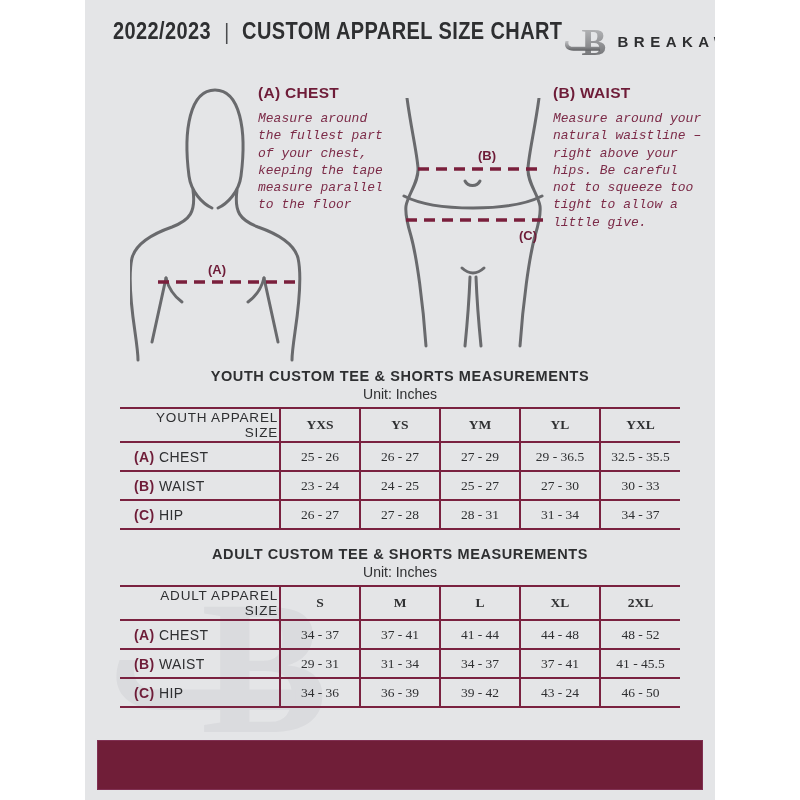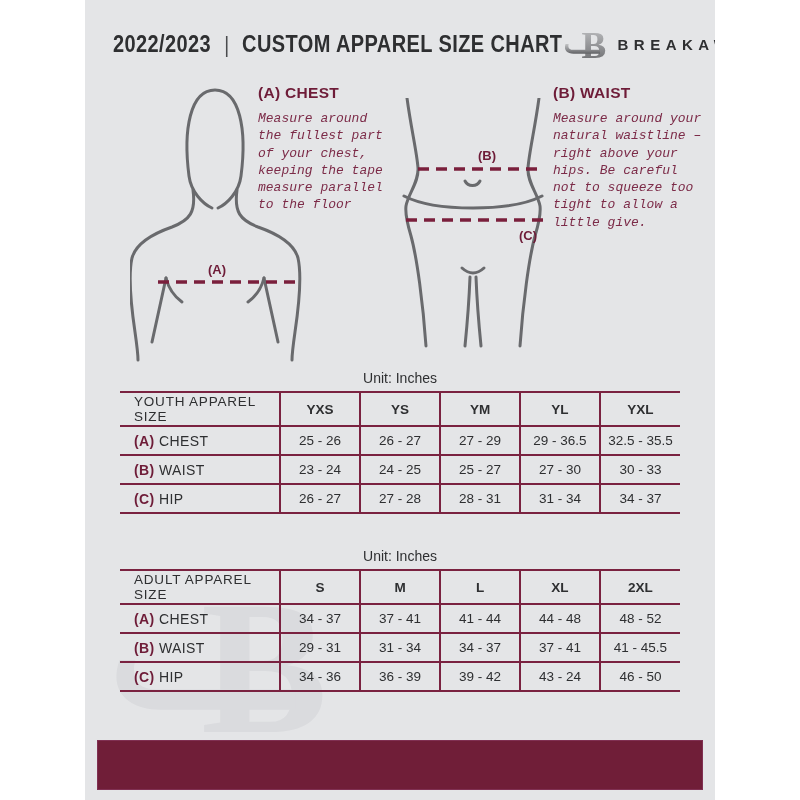--- a/index.html
+++ b/index.html
@@ -12,21 +12,21 @@
   }
   .canvas { position:relative; width:800px; height:800px; background:#ffffff; overflow:hidden; }
   .page {
     position:absolute; left:85px; top:0; width:630px; height:800px;
     background:#E4E5E7; overflow:hidden;
   }
 
   
   .hdr {
     position:absolute; top:20px; left:28px; right:22px; height:48px;
-    display:flex; align-items:center; justify-content:space-between;
+    display:flex; align-items:flex-start; justify-content:space-between;
   }
   .hdr-left {
     display:flex; align-items:center; gap:13px;
     transform:scaleY(1.15); transform-origin:left center;
   }
   .season, .hdr-title {
     font-weight:700; font-size:20px; letter-spacing:0.4px; color:#2E2F31; white-space:nowrap;
   }
   .divider { font-size:19px; font-weight:300; color:#4A4B4E; }
   .hdr-right { display:flex; align-items:center; gap:9px; }
@@ -63,23 +63,23 @@
   .tbl-unit  { margin:2px 0 0 0; font-size:14px; color:#2E2F31; }
   table.size-table {
     width:560px; margin-top:5px; border-collapse:collapse; table-layout:fixed;
     border-top:2px solid #7A2240; border-bottom:2px solid #7A2240;
   }
   col.c-label { width:160px; }
   col.c-size  { width:80px; }
   .size-table thead tr { height:33px; border-bottom:2px solid #7A2240; }
   .size-table tbody tr { height:29px; border-bottom:2px solid #7A2240; }
   .size-table tbody tr:last-child { border-bottom:none; }
-  .size-table th + th, .size-table td + td { border-left:2px solid #7A2240; }
+  .size-table th + th, .size-table td + td { border-left:2px solid #7A2240;font-family:Liberation Serif, serif; }
   .size-table th { font-size:13.5px; font-weight:700; color:#2E2F31; }
-  .size-table th.label-cell { font-weight:400; letter-spacing:0.8px; text-align:left; padding-left:14px; }
+  .size-table th.label-cell { font-weight:400; letter-spacing:0.8px; text-align:right; padding-left:14px; }
   .size-table td { font-size:13.5px; color:#2E2F31; }
   .size-table td.label-cell { text-align:left; padding-left:14px; font-size:14px; letter-spacing:0.4px; }
   .row-marker { color:#6E1C38; font-weight:700; }
 
   
   .watermark { position:absolute; left:14px; top:556px; width:240px; height:208px; z-index:0; opacity:0.85; }
   .footer-bar {
     position:absolute; left:12px; top:740px; width:606px; height:50px;
     background:#701E38; box-shadow:0 0 0 1px #803052 inset; z-index:2;
   }
@@ -149,20 +149,21 @@
         <p>Measure around your natural waistline – right above your hips. Be careful not to squeeze too tight to allow a little give.</p>
       </div>
     </section>
 
     <svg class="watermark" viewBox="0 0 52 46">
       <text x="22" y="39" font-family="Liberation Serif, serif" font-size="42" font-weight="700" fill="#D9DADD">B</text>
       <path d="M 4,23 C 1.5,30 6,34 13,34 L 43,34 L 43,29.5 L 12,29.5 C 8,29.5 6.5,27 7.5,23 Z" fill="#D9DADD"></path>
     </svg>
 
     <div class="tbl-block tbl-youth">
+      <h2 class="tbl-title">YOUTH CUSTOM TEE &amp; SHORTS MEASUREMENTS</h2>
       <p class="tbl-unit">Unit: Inches</p>
       <table class="size-table">
         <colgroup>
             <col class="c-label">
             <col class="c-size">
             <col class="c-size">
             <col class="c-size">
             <col class="c-size">
             <col class="c-size">
           </colgroup>
@@ -199,20 +200,21 @@
             <td>27 - 28</td>
             <td>28 - 31</td>
             <td>31 - 34</td>
             <td>34 - 37</td>
           </tr>
         </tbody>
       </table>
     </div>
 
     <div class="tbl-block tbl-adult">
+      <h2 class="tbl-title">ADULT CUSTOM TEE &amp; SHORTS MEASUREMENTS</h2>
       <p class="tbl-unit">Unit: Inches</p>
       <table class="size-table">
         <colgroup>
             <col class="c-label">
             <col class="c-size">
             <col class="c-size">
             <col class="c-size">
             <col class="c-size">
             <col class="c-size">
           </colgroup>

